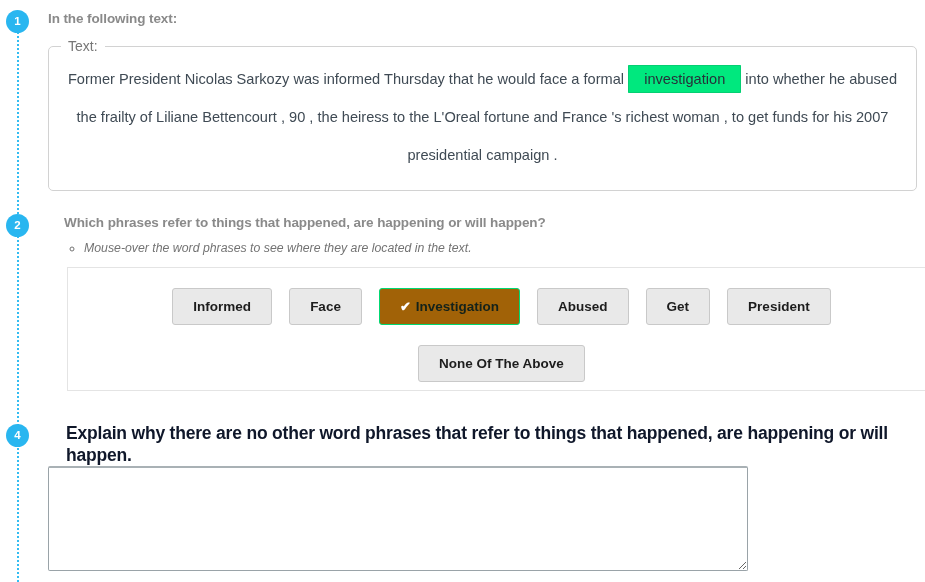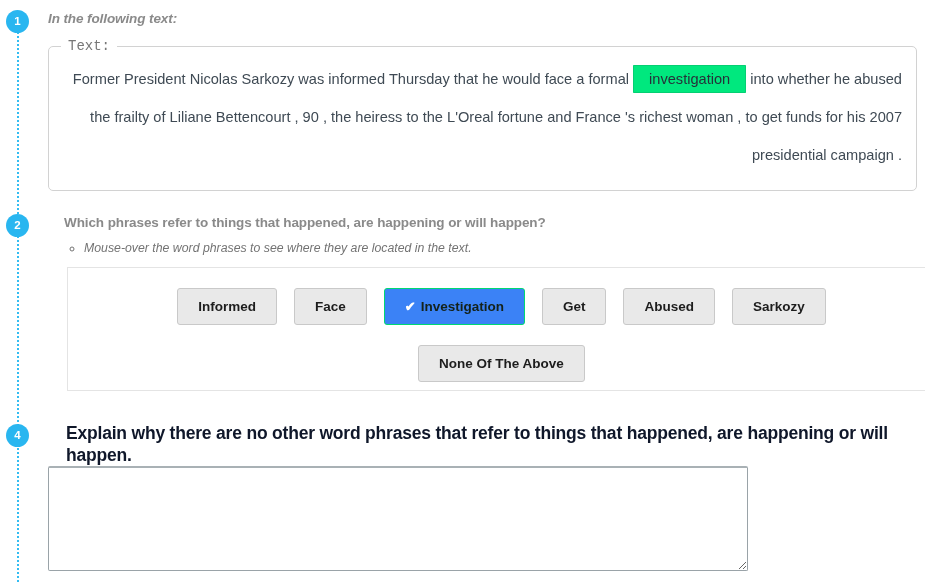--- a/index.html
+++ b/index.html
@@ -50,47 +50,46 @@
 
   
   .sec1-heading {
     position: absolute;
     left: 48px;
     top: 11px;
     font-size: 13.5px;
     font-weight: bold;
     color: #8a8a8a;
     letter-spacing: -0.1px;
-    font-style: italic;
   }
 
   .text-fieldset {
     position: absolute;
     left: 48px;
     top: 38px;
     width: 869px;
     height: 153px;
     border: 1px solid #d2d2d2;
     border-radius: 5px;
     margin: 0;
     padding: 0;
   }
   .text-fieldset legend {
     margin-left: 12px;
     padding: 0 7px;
     font-size: 14px;
     color: #777777;
-    font-family: Liberation Mono, monospace;
+    font-family: Liberation Sans, sans-serif;
   }
   .passage {
     padding: 6px 14px 0 14px;
     font-size: 14.6px;
     line-height: 38px;
     color: #3f4a54;
-    text-align: right;
+    text-align: center;
     font-family: "Liberation Sans", sans-serif;
   }
   .hl-chip {
     background: #00e87e;
     border: 1px solid #05cf73;
     padding: 5px 15px;
     color: #26313a;
     white-space: nowrap;
     border-radius: 1px;
     cursor: pointer;
@@ -146,21 +145,21 @@
     border-radius: 3px;
     padding: 10px 20px;
     font-size: 13.5px;
     font-weight: bold;
     color: #1d1d1d;
     cursor: pointer;
     font-family: "Liberation Sans", sans-serif;
     white-space: nowrap;
   }
   .choice-btn.selected {
-    background: #3b82f6;
+    background: #a16207;
     border-color: #00d873;
     color: #14221a;
     padding-left: 20px;
   }
   .choice-btn .check {
     color: #ffffff;
     font-weight: bold;
     margin-right: 5px;
     font-size: 13px;
   }
@@ -228,27 +227,27 @@
       <button class="choice-btn">
         <span>Informed</span>
       </button>
       <button class="choice-btn">
         <span>Face</span>
       </button>
       <button class="choice-btn selected">
         <span class="check">✔</span><span>Investigation</span>
       </button>
       <button class="choice-btn">
+        <span>Abused</span>
+      </button>
+      <button class="choice-btn">
         <span>Get</span>
       </button>
       <button class="choice-btn">
-        <span>Abused</span>
-      </button>
-      <button class="choice-btn">
-        <span>Sarkozy</span>
+        <span>President</span>
       </button>
     </div>
     <div class="choices-row second">
       <button class="choice-btn">
         <span>None Of The Above</span>
       </button>
     </div>
   </div>
 
   <div class="sec4-heading">Explain why there are no other word phrases that refer to things that happened, are happening or will happen.</div>

